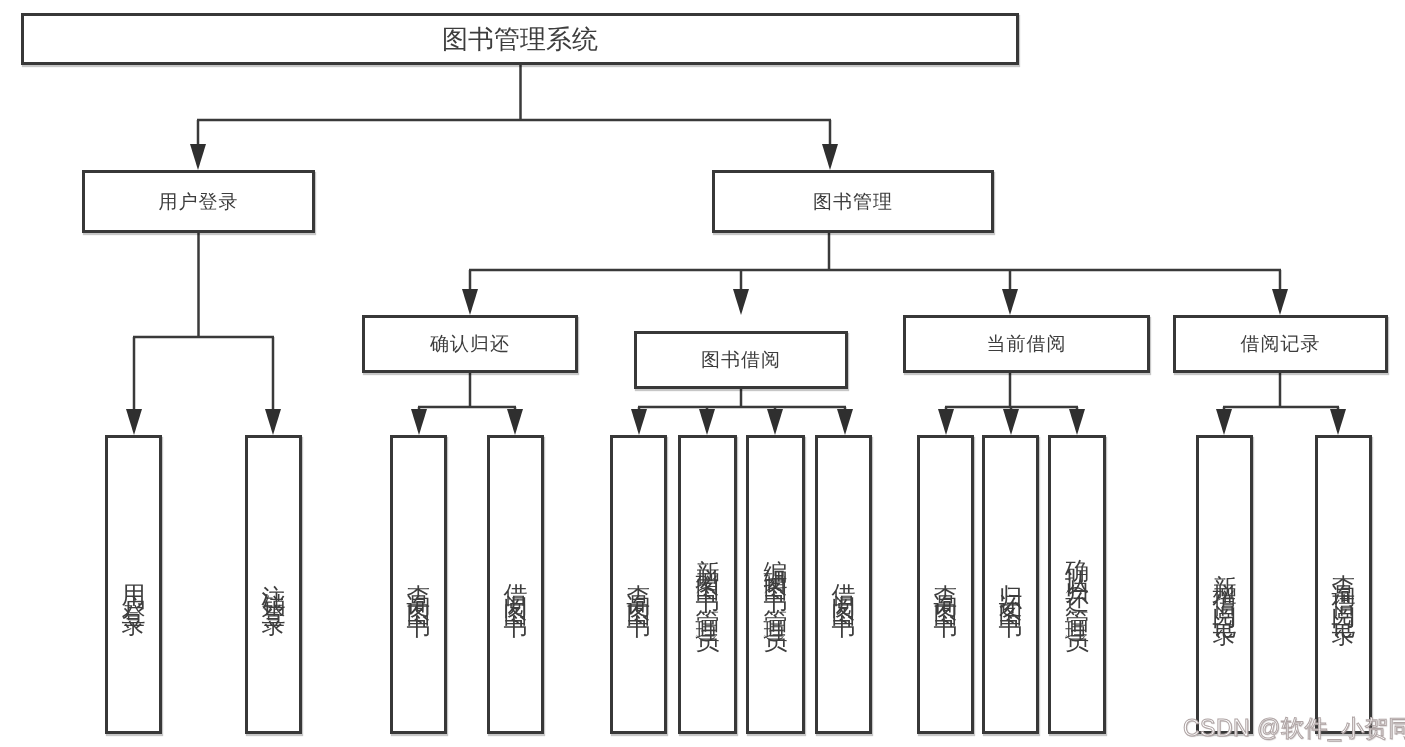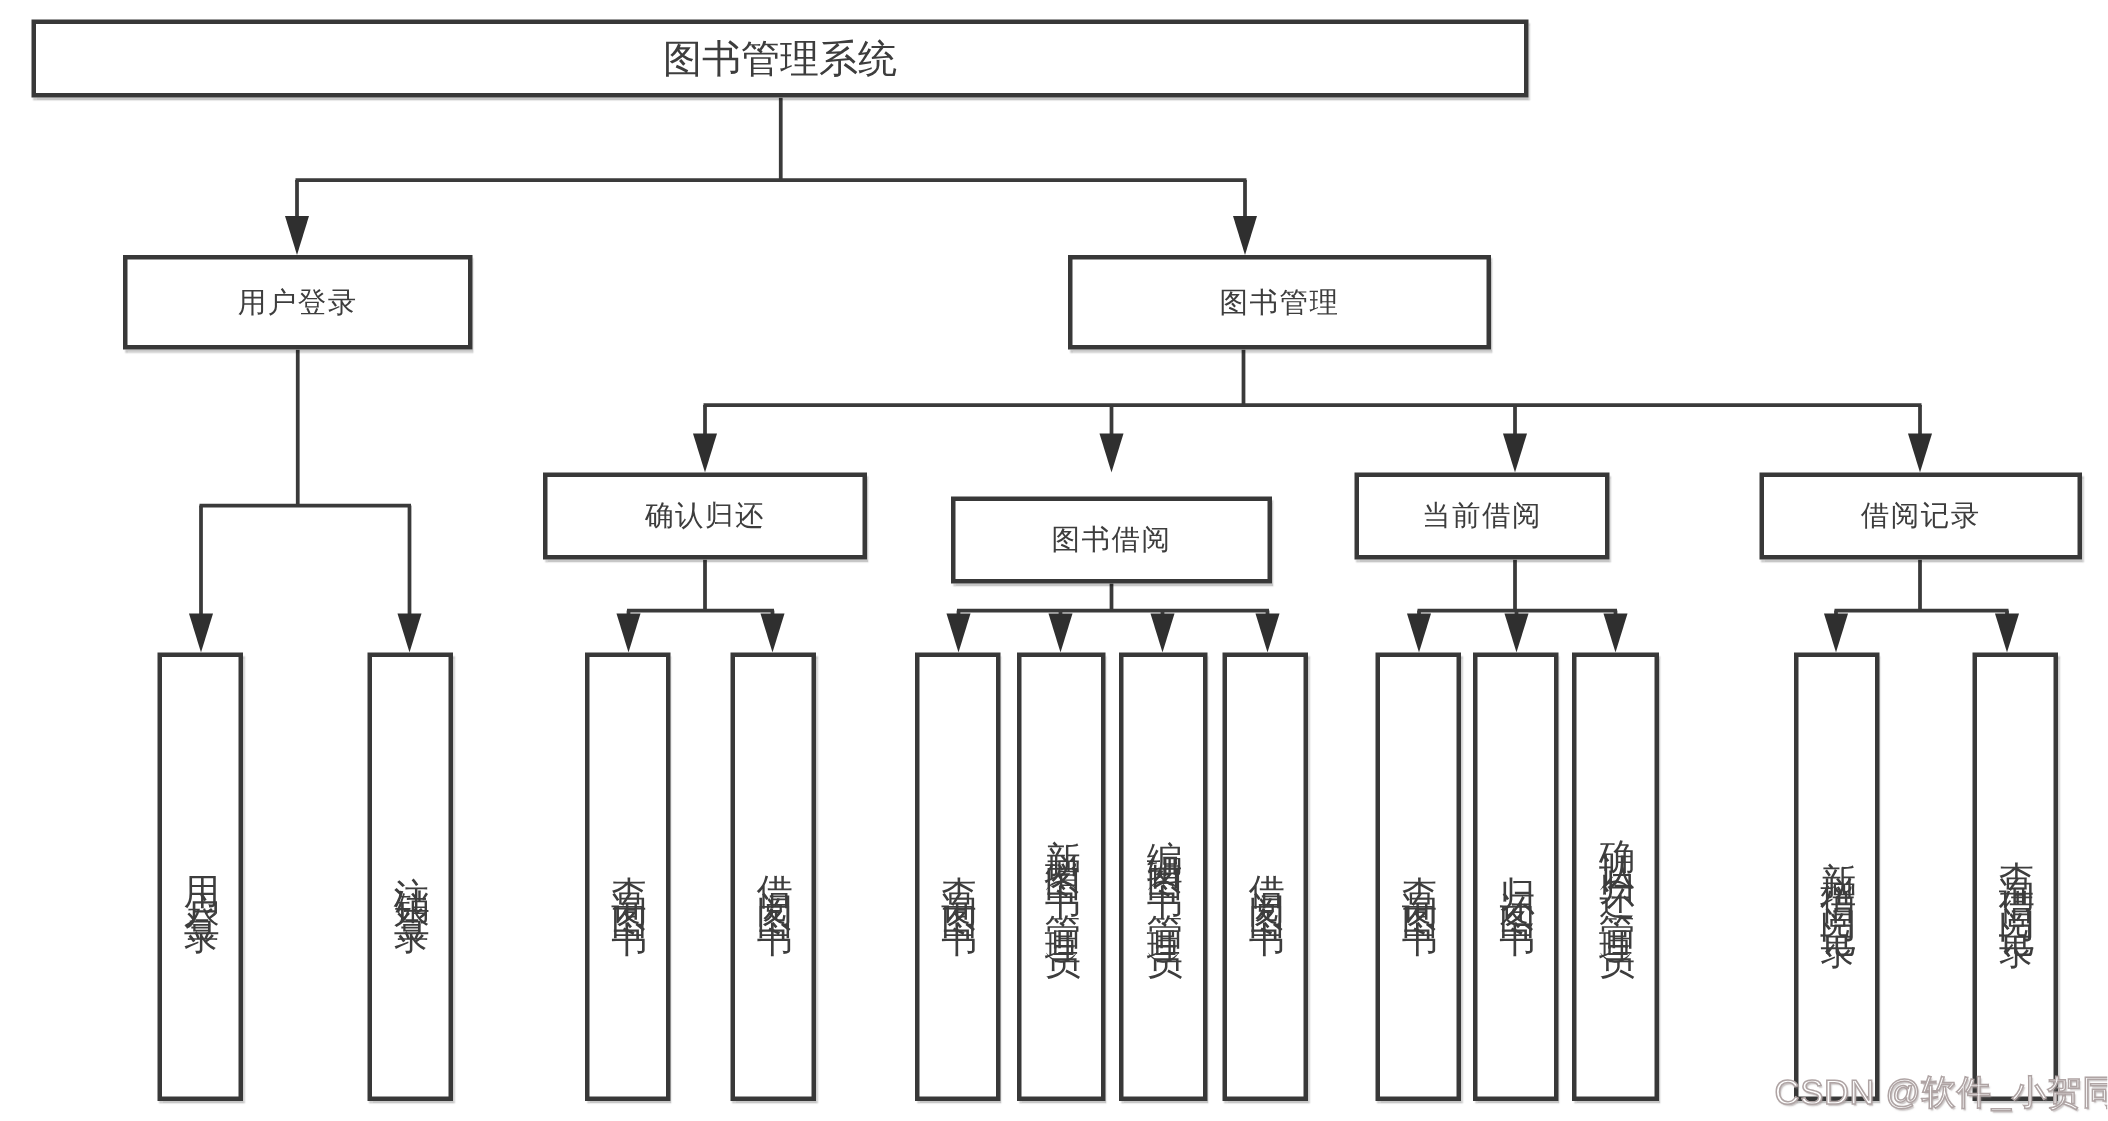--- a/index.html
+++ b/index.html
@@ -130,21 +130,21 @@
     </g>
   </svg>
 
   <div class="node root-node">图书管理系统</div>
 
   <div class="node h-node" style="left:82px; top:170px; width:233px; height:63px;">用户登录</div>
   <div class="node h-node" style="left:712px; top:170px; width:282px; height:63px;">图书管理</div>
 
   <div class="node h-node" style="left:362px; top:315px; width:216px; height:58px;">确认归还</div>
   <div class="node h-node" style="left:634px; top:331px; width:214px; height:58px;">图书借阅</div>
-  <div class="node h-node" style="left:903px; top:315px; width:170px; height:58px;">当前借阅</div>
+  <div class="node h-node" style="left:903px; top:315px; width:247px; height:58px;">当前借阅</div>
   <div class="node h-node" style="left:1173px; top:315px; width:215px; height:58px;">借阅记录</div>
 
   <div class="node v-node" style="left:105px;">用户登录</div>
   <div class="node v-node" style="left:245px;">注销登录</div>
 
   <div class="node v-node" style="left:390px;">查询图书</div>
   <div class="node v-node" style="left:487px;">借阅图书</div>
 
   <div class="node v-node" style="left:610px;">查询图书</div>
   <div class="node v-node" style="left:678px; width:59px;">新增图书（管理员）</div>

